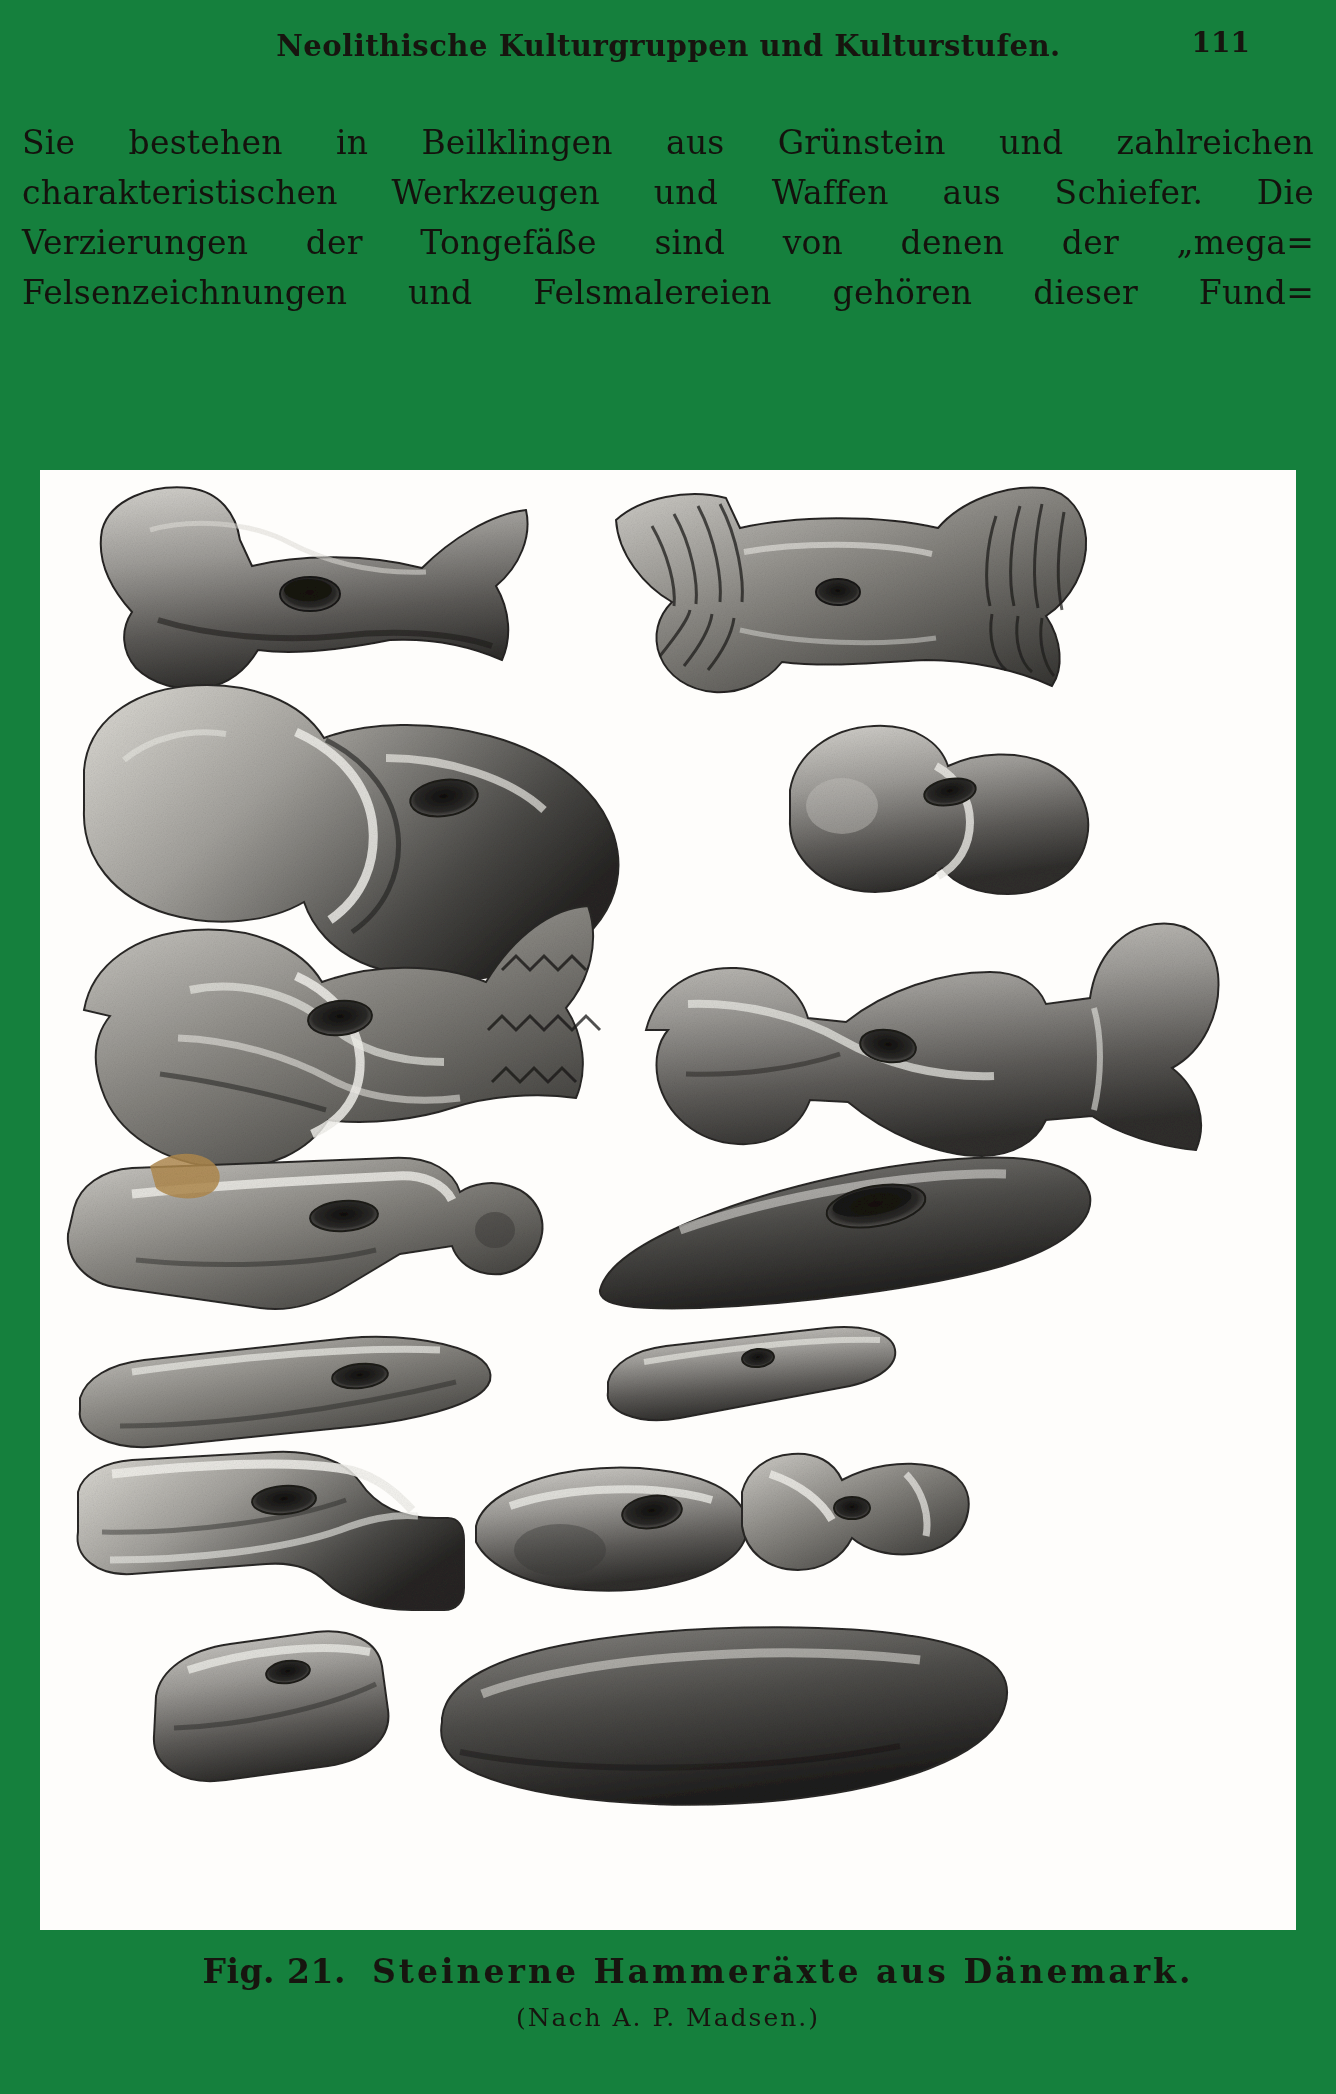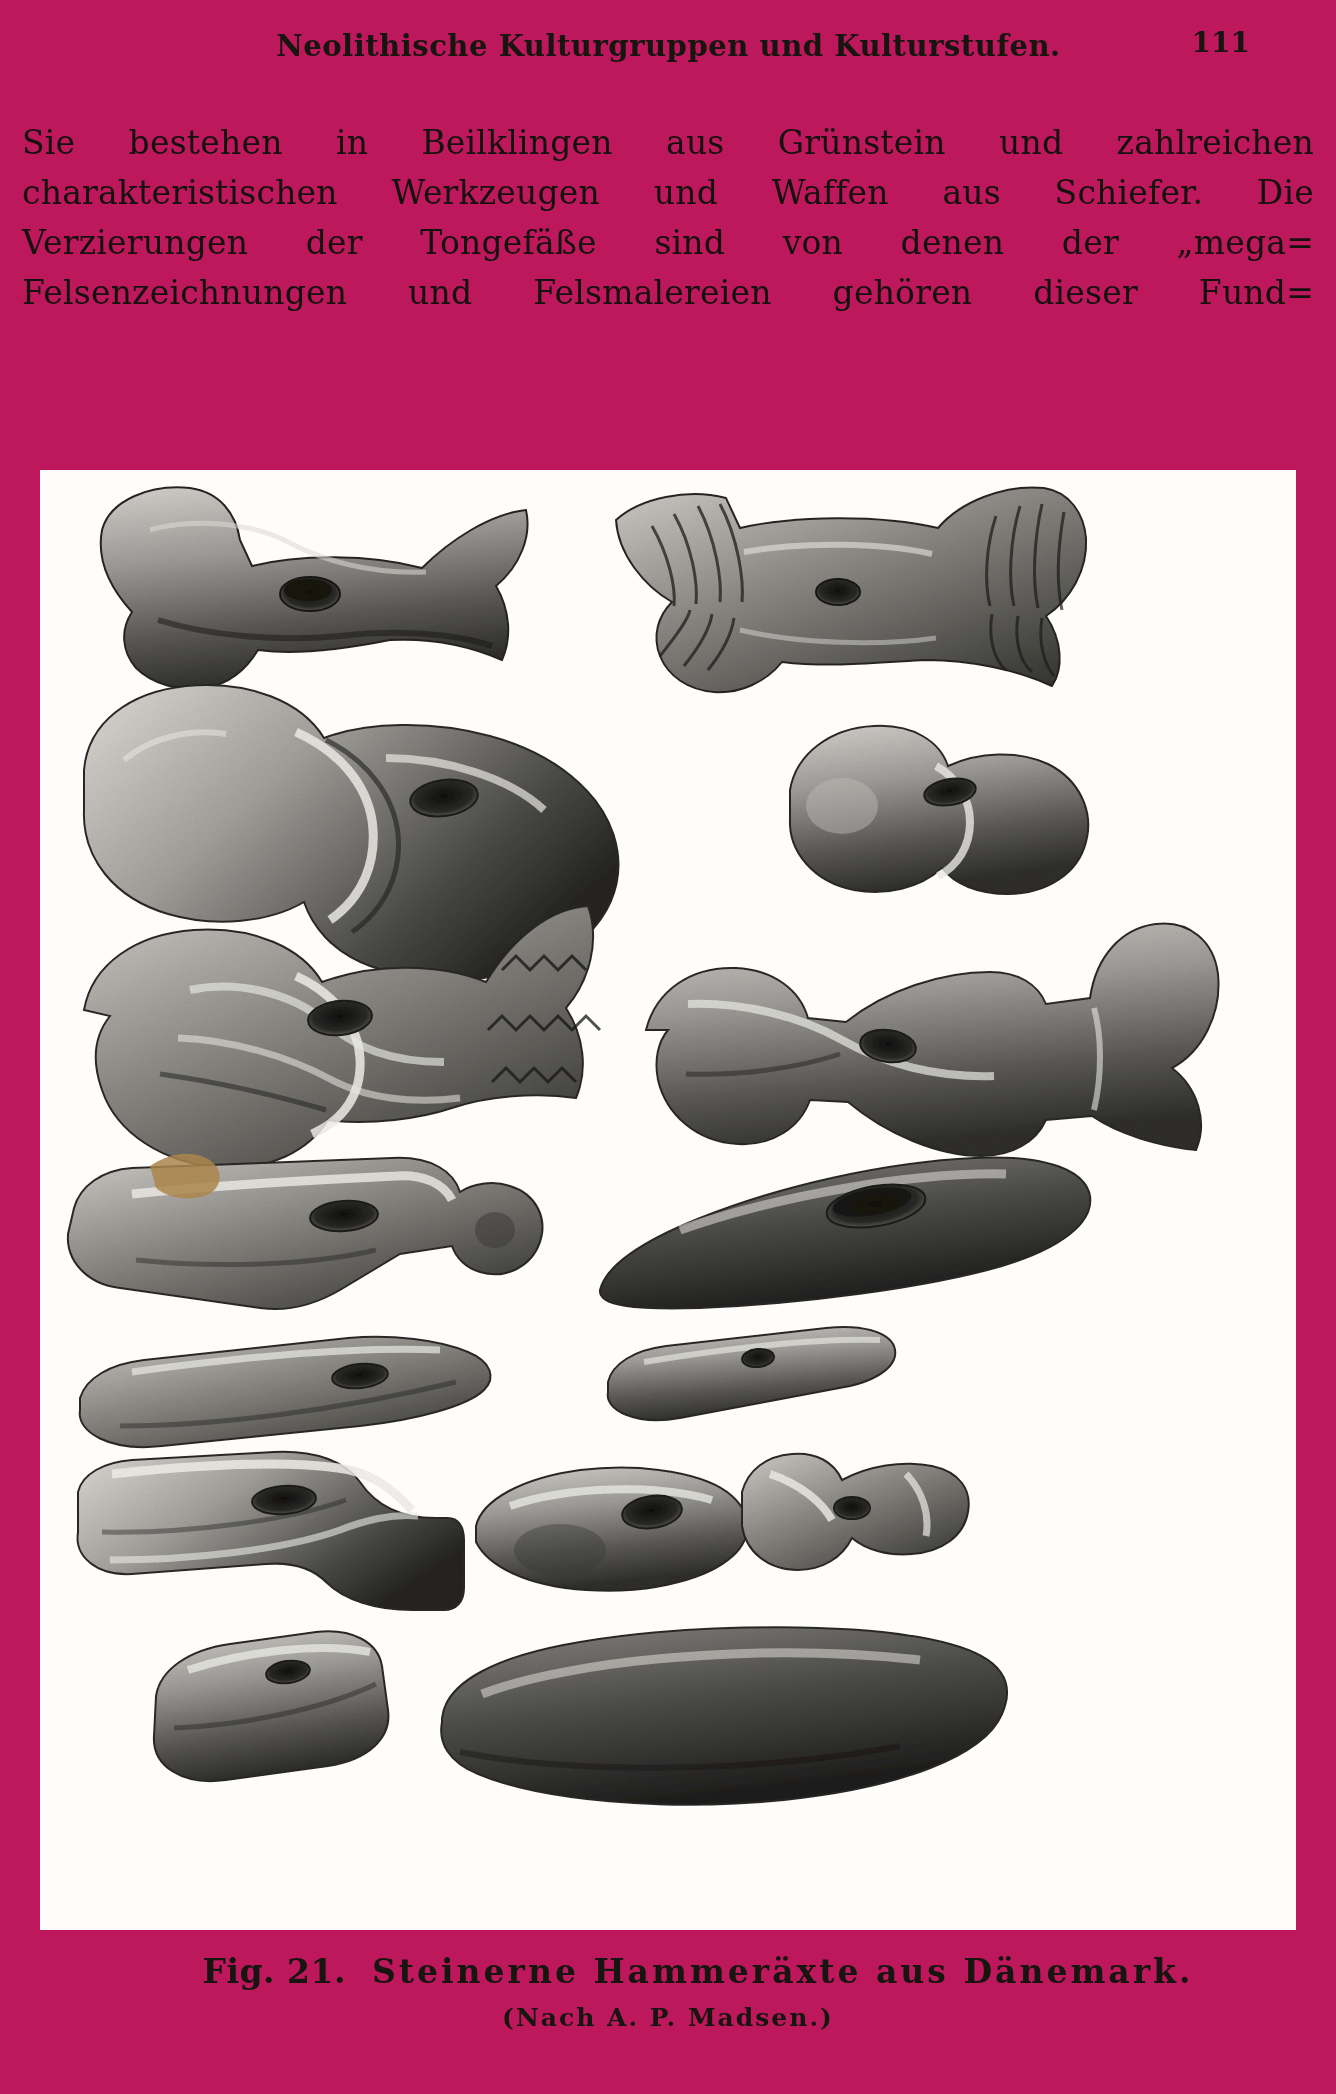--- a/index.html
+++ b/index.html
@@ -11,21 +11,21 @@
     width: 1336px;
     height: 2094px;
     overflow: hidden;
     font-family: "DejaVu Serif", serif;
     color: #1a1a18;
   }
   .page {
     position: relative;
     width: 1336px;
     height: 2094px;
-    background: #be185d;
+    background: #15803d;
     box-sizing: border-box;
   }
 
   
   .running-head {
     position: absolute;
     top: 28px;
     left: 0;
     width: 1336px;
     height: 52px;
@@ -103,21 +103,21 @@
     color: #17150f;
     letter-spacing: 3px;
   }
   .caption .cap-main .fig-no {
     letter-spacing: 0.5px;
     margin-right: 26px;
   }
   .caption .cap-sub {
     margin-top: 12px;
     font-family: "DejaVu Serif", serif;
-    font-weight: 700;
+    font-weight: 400;
     font-size: 25px;
     letter-spacing: 2px;
     color: #17150f;
   }
   .cap-main-row { padding-left: 60px; }
 </style>
 </head>
 <body>
 
 <div class="page">

